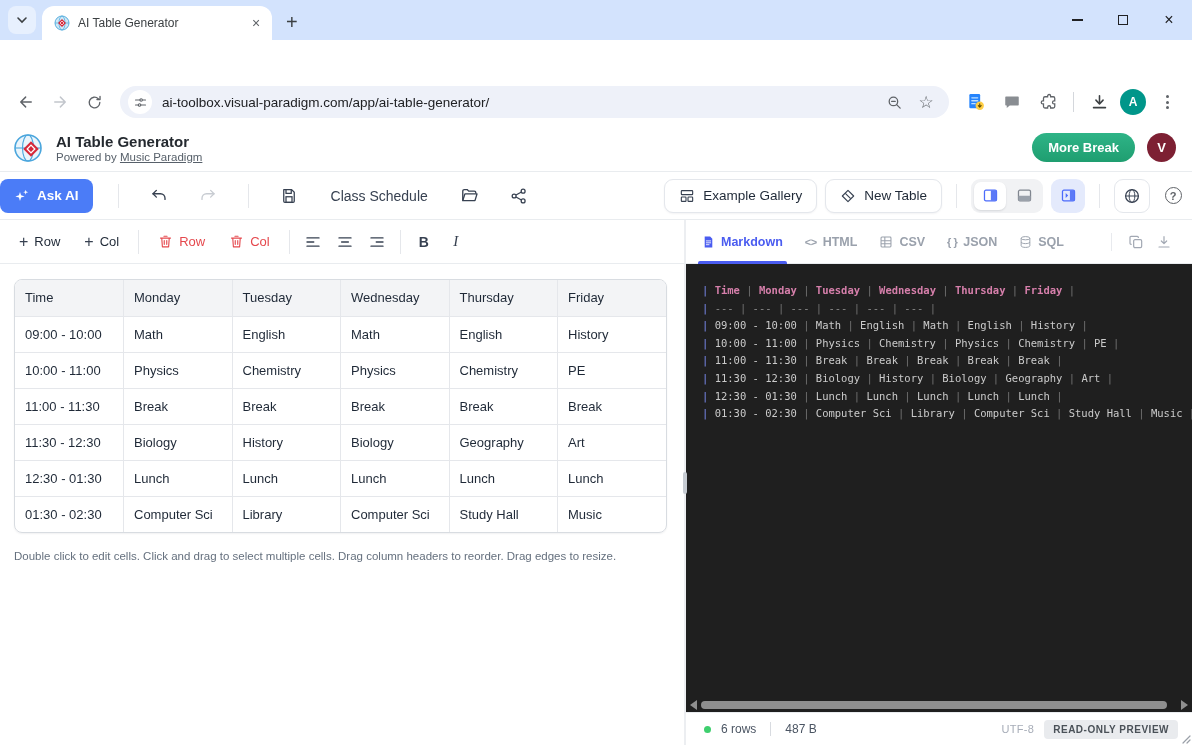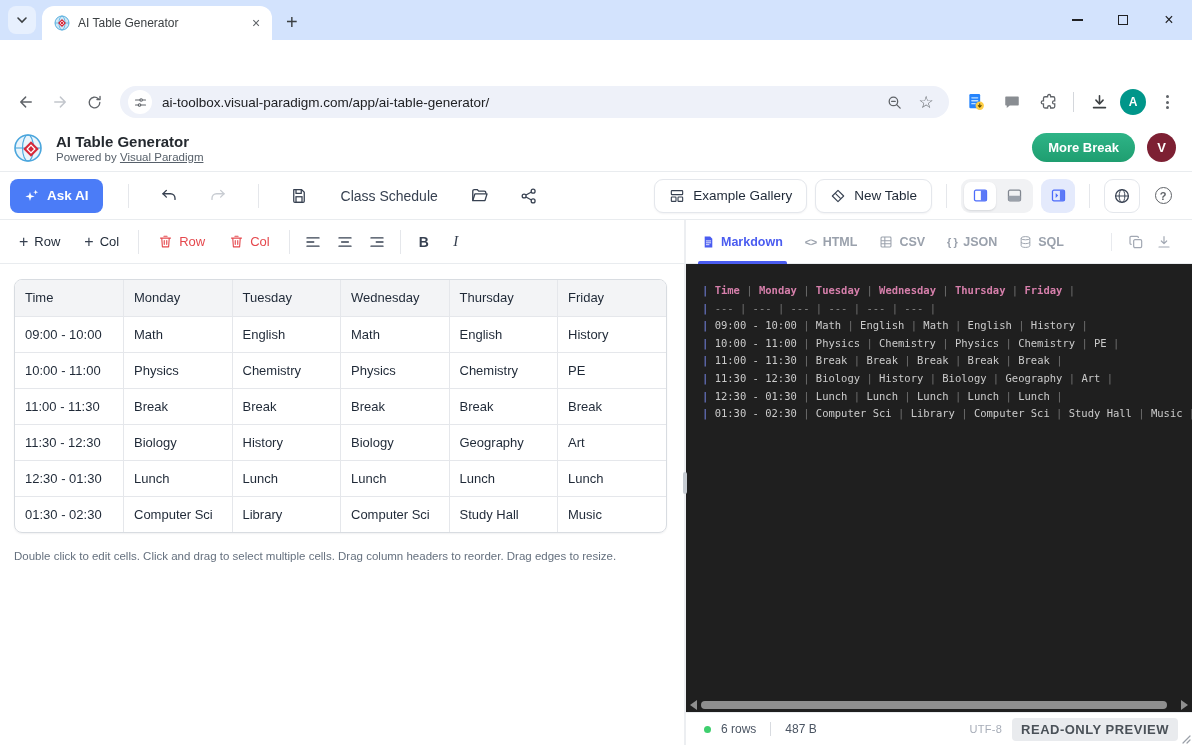--- a/index.html
+++ b/index.html
@@ -41,21 +41,21 @@
   .app-header { height:48px; border-bottom:1px solid #e9ecef; display:flex; align-items:center; padding:0 12px; gap:10px; flex:none; }
   .brand-text { display:flex; flex-direction:column; justify-content:center; }
   .brand-title { font-size:15px; font-weight:700; color:#24292f; line-height:1.2; }
   .brand-sub { font-size:11.5px; color:#57606a; }
   .brand-sub a { color:#57606a; text-decoration:underline; }
   .header-spacer { flex:1; }
   .more-apps-btn { height:29px; padding:0 16px; border-radius:15px; background:linear-gradient(180deg,#2eb487,#1f9e70); color:#fff; font-size:13px; font-weight:600; }
   .user-avatar { width:29px; height:29px; border-radius:15px; background:#7d2033; color:#fff; font-size:13px; font-weight:700; display:flex; align-items:center; justify-content:center; margin:0 4px 0 2px; }
 
   
-  .main-toolbar { height:48px; border-bottom:1px solid #e9ecef; display:flex; align-items:center; padding:0 10px; gap:19px; flex:none; }
+  .main-toolbar { height:48px; border-bottom:1px solid #e9ecef; display:flex; align-items:center; padding:0 0; gap:19px; flex:none; }
   .ask-ai-btn { height:34px; padding:0 14px; border-radius:8px; background:#4b7cf7; color:#fff; font-size:13.5px; font-weight:600; display:flex; align-items:center; gap:7px; }
   .v-sep { width:1px; height:24px; background:#e5e7eb; margin:0 6px; flex:none; }
   .icon-btn { width:30px; height:30px; display:flex; align-items:center; justify-content:center; border-radius:6px; }
   .doc-title { font-size:14px; color:#374151; margin:0 8px; }
   .tb-right { margin-left:auto; display:flex; align-items:center; gap:8px; padding-right:4px; }
   .pill-btn { height:34px; padding:0 14px; border-radius:9px; border:1px solid #e4e7ec; background:#fff; box-shadow:0 1px 2px rgba(16,24,40,.05); font-size:13.5px; font-weight:500; color:#1f2937; display:flex; align-items:center; gap:8px; }
   .segmented { background:#f1f2f4; border-radius:9px; padding:3px; display:flex; gap:2px; }
   .seg-btn { width:32px; height:28px; border-radius:7px; display:flex; align-items:center; justify-content:center; }
   .seg-btn.active { background:#fff; box-shadow:0 1px 2px rgba(16,24,40,.12); }
   .panel-toggle { width:34px; height:34px; border-radius:9px; background:#e4eafc; display:flex; align-items:center; justify-content:center; }
@@ -112,21 +112,21 @@
   .sb-left { border-width:5px 7px 5px 0; border-color:transparent #8f8f8f transparent transparent; }
   .sb-right { border-width:5px 0 5px 7px; border-color:transparent transparent transparent #8f8f8f; }
   .sb-thumb { flex:1; height:8px; border-radius:4px; background:#8f8f8f; margin-right:10px; }
 
   
   .export-statusbar { height:33px; background:#fff; border-top:1px solid #e9ecef; display:flex; align-items:center; padding:0 14px 0 18px; gap:10px; font-size:12px; color:#4b5563; flex:none; position:relative; }
   .status-dot { width:7px; height:7px; border-radius:4px; background:#3ecf6e; }
   .status-sep { width:1px; height:14px; background:#d8dbe0; margin:0 4px; }
   .status-spacer { flex:1; }
   .encoding { font-size:11px; color:#a7adb8; letter-spacing:.3px; }
-  .mode-badge { background:#e9ebee; border-radius:4px; padding:4px 9px; font-size:13px; font-weight:700; color:#4a5158; letter-spacing:.5px; }
+  .mode-badge { background:#e9ebee; border-radius:4px; padding:4px 9px; font-size:10px; font-weight:700; color:#4a5158; letter-spacing:.5px; }
   .resize-grip { position:absolute; right:1px; bottom:1px; }
 </style>
 </head>
 <body>
 
 <div class="window">
 
   <div class="titlebar">
     <button class="tab-search-btn">
       <span>
@@ -238,21 +238,21 @@
         <ellipse cx="16" cy="17" rx="5.5" ry="13" fill="none" stroke="#4ba6dd" stroke-width="1.1"></ellipse>
         <line x1="3" y1="17" x2="29" y2="17" stroke="#4ba6dd" stroke-width="1.1"></line>
         <rect x="13.5" y="12.5" width="11" height="11" transform="rotate(45 19 18)" fill="#d6293a"></rect>
         <rect x="16.3" y="15.3" width="5.4" height="5.4" transform="rotate(45 19 18)" fill="none" stroke="#fff" stroke-width="1.3"></rect>
       </svg>
     </span>
     <div class="brand-text">
       <span class="brand-title">AI Table Generator</span>
       <span class="brand-sub">
         <span>Powered by</span>
-        <a href="#">Visual Paradigm</a>
+        <a href="#">Music Paradigm</a>
       </span>
     </div>
     <div class="header-spacer"></div>
     <button class="more-apps-btn">More Break</button>
     <button class="user-avatar">V</button>
   </div>
 
   <div class="main-toolbar">
     <button class="ask-ai-btn">
       <span>

